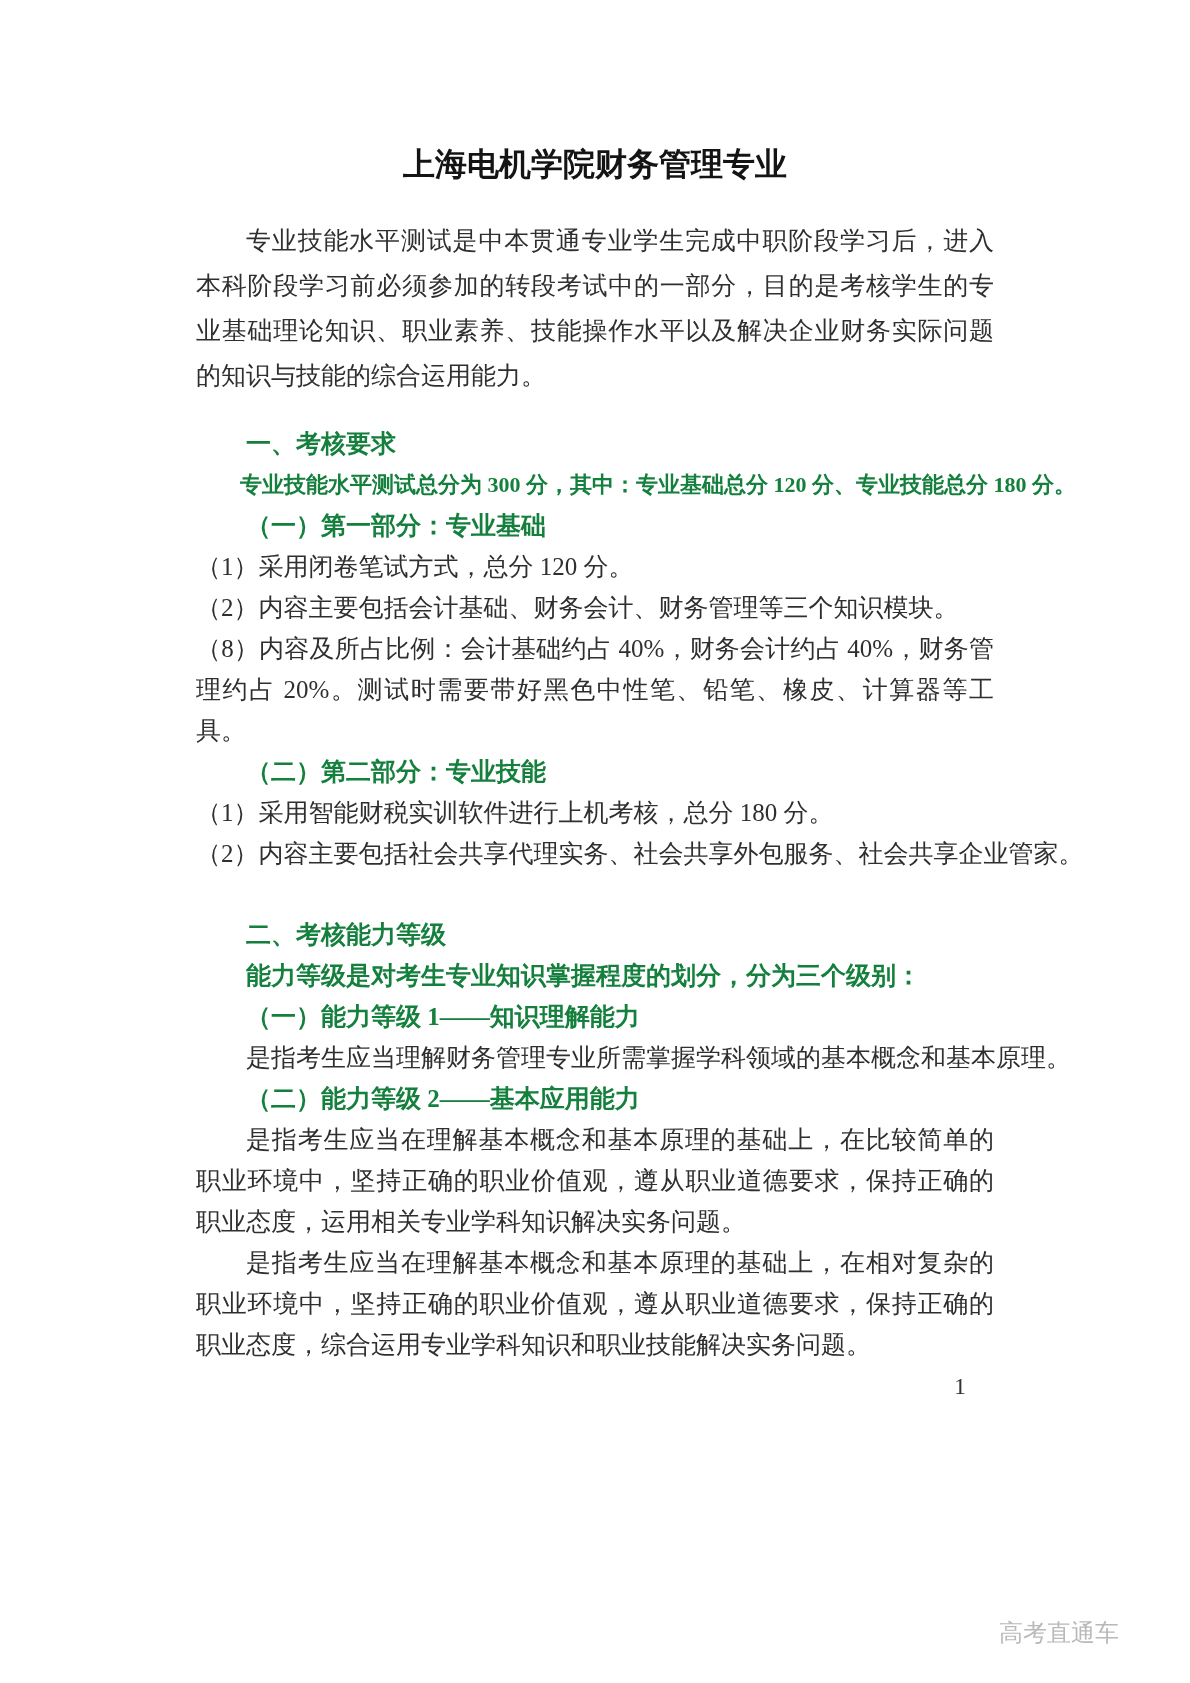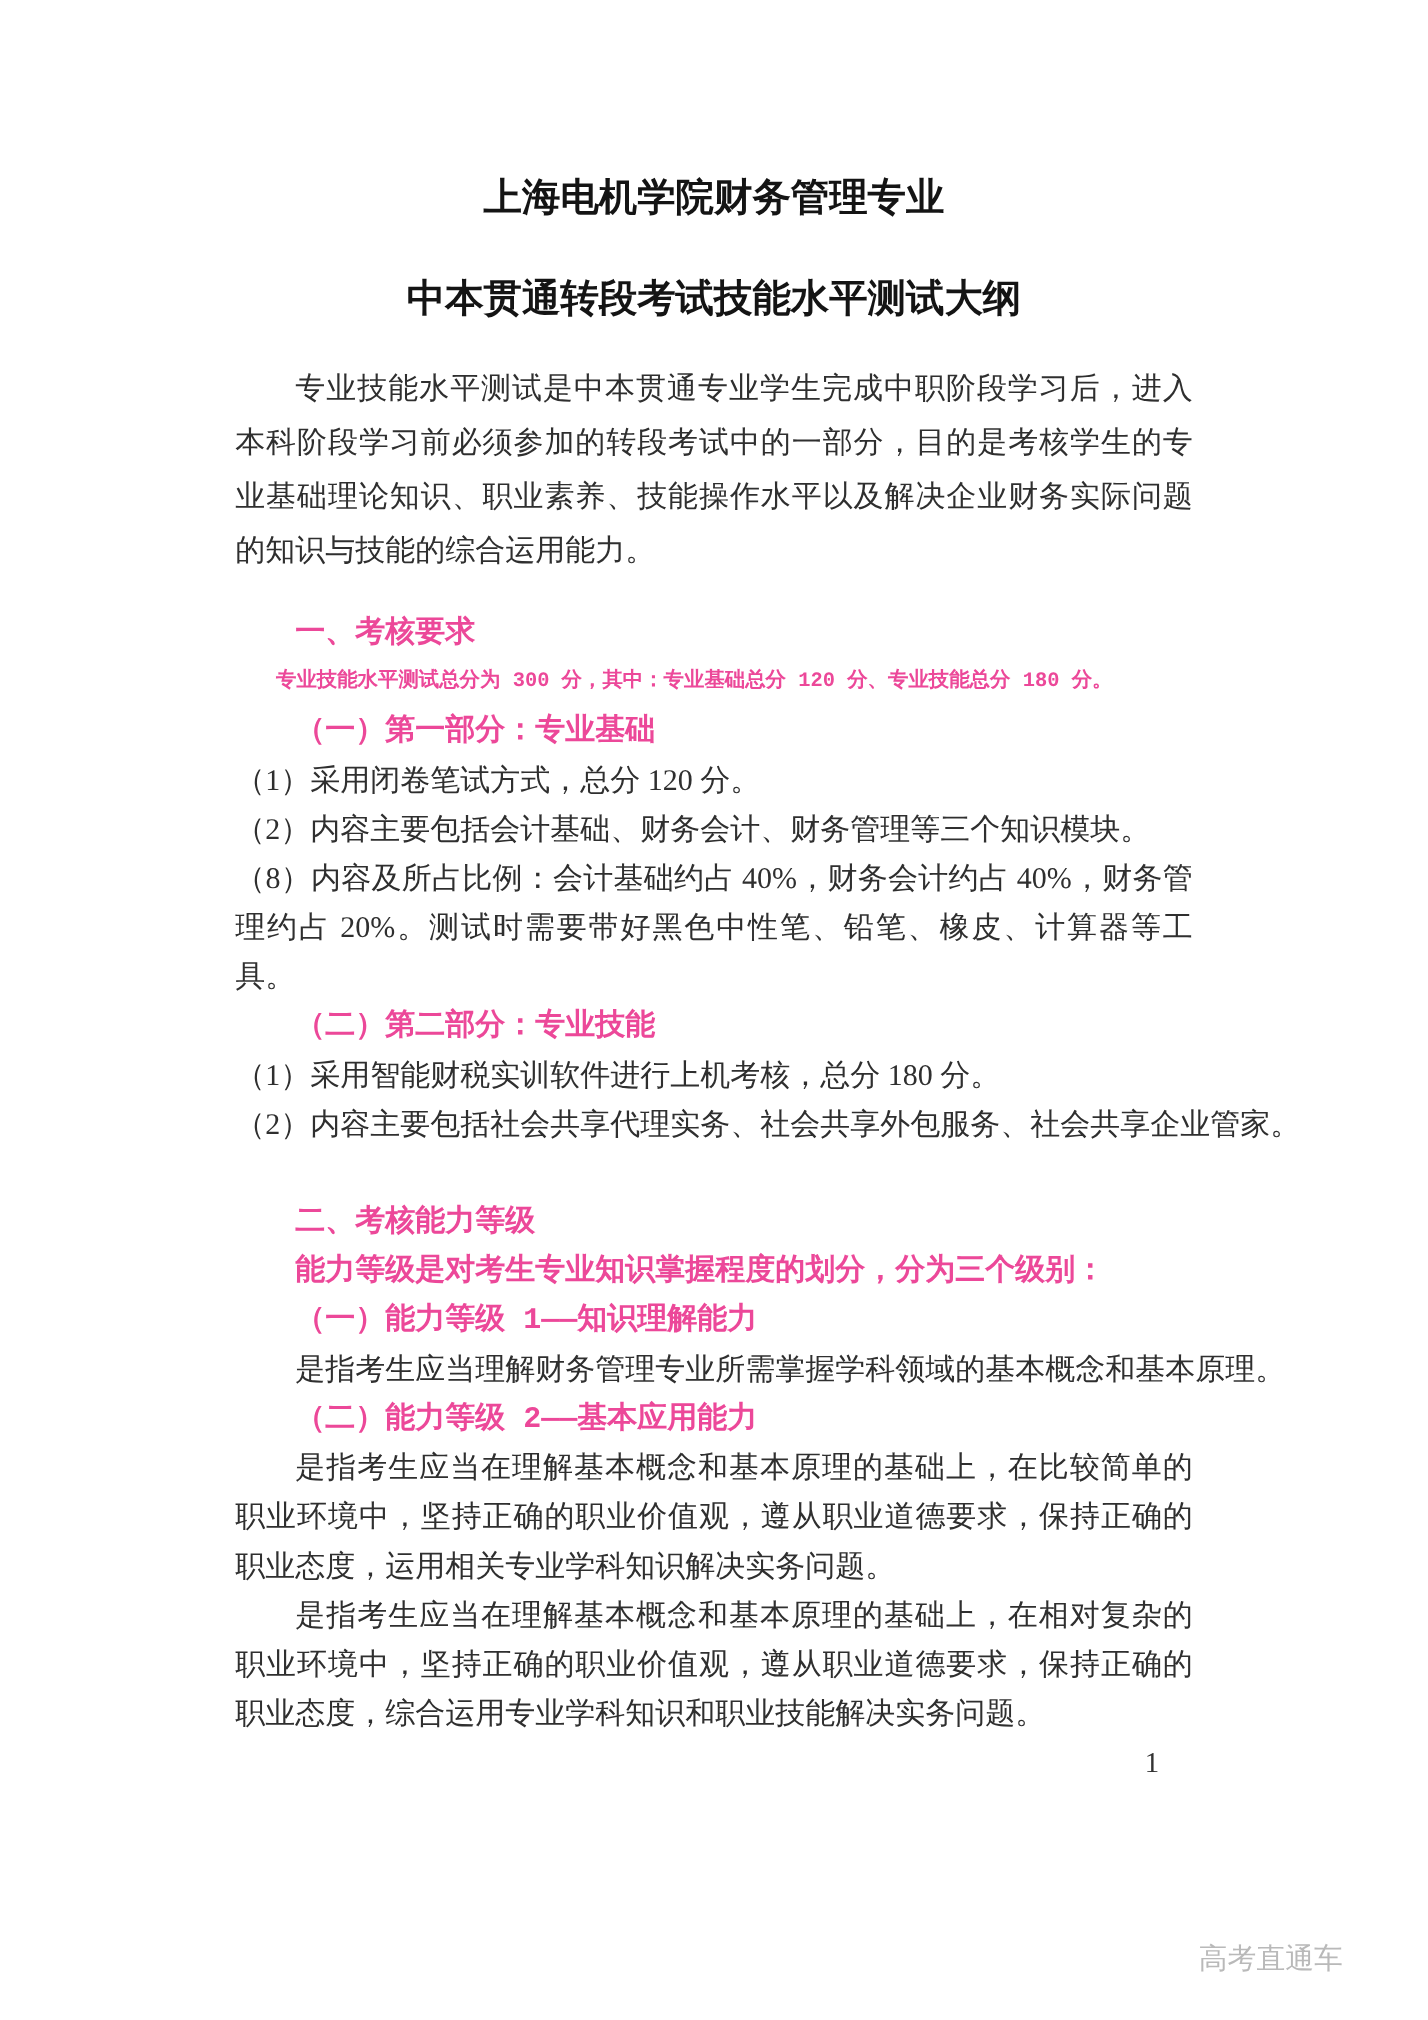--- a/index.html
+++ b/index.html
@@ -45,24 +45,23 @@
     white-space: nowrap;
   }
   .doc-para {
     font-size: 25px;
     line-height: 41px;
     text-align: justify;
   }
   .indent2 { text-indent: 2em; }
   .bold {
     font-weight: bold;
-    color: #ec4899;
-    font-family: Liberation Mono, monospace;
+    color: #15803d;
   }
-  .lead-small { font-size: 17px; }
+  .lead-small { font-size: 22px; }
   .page-number {
     margin-top: 8px;
     text-align: right;
     padding-right: 28px;
     font-size: 24px;
     line-height: 26px;
     color: #333333;
   }
   .watermark {
     position: absolute;
@@ -75,21 +74,20 @@
     white-space: nowrap;
   }
 </style>
 </head>
 <body>
 
 <div class="page">
   <div class="content">
 
     <div class="title">上海电机学院财务管理专业</div>
-    <div class="title title-gap">中本贯通转段考试技能水平测试大纲</div>
 
     <p class="intro">专业技能水平测试是中本贯通专业学生完成中职阶段学习后，进入本科阶段学习前必须参加的转段考试中的一部分，目的是考核学生的专业基础理论知识、职业素养、技能操作水平以及解决企业财务实际问题的知识与技能的综合运用能力。</p>
 
     <div class="section-1">
       <div class="doc-line bold indent2">一、考核要求</div>
       <div class="doc-line bold indent2 lead-small">专业技能水平测试总分为 300 分，其中：专业基础总分 120 分、专业技能总分 180 分。</div>
 
       <div class="doc-line bold indent2">（一）第一部分：专业基础</div>
       <div class="doc-line">（1）采用闭卷笔试方式，总分 120 分。</div>
       <div class="doc-line">（2）内容主要包括会计基础、财务会计、财务管理等三个知识模块。</div>

